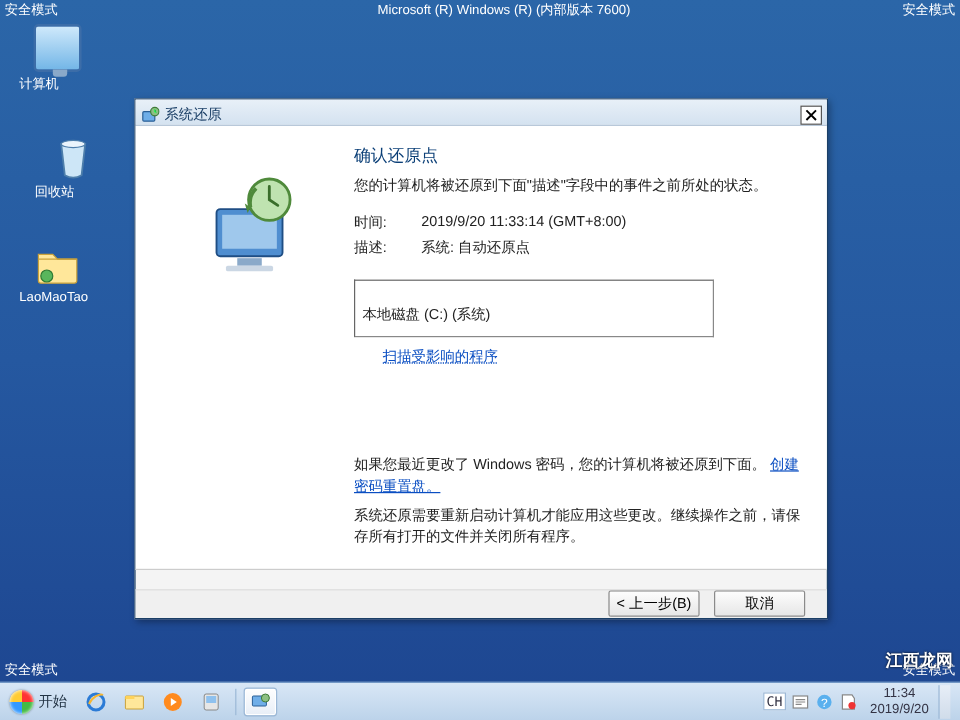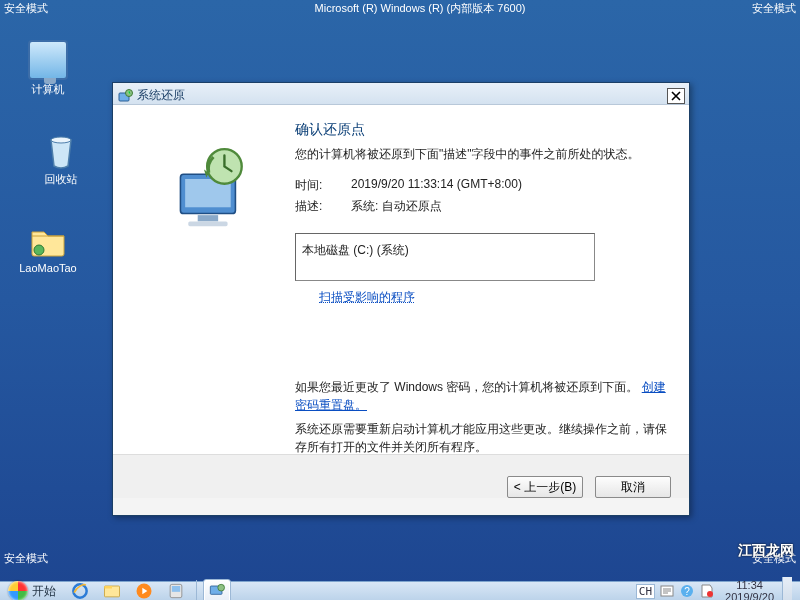--- a/index.html
+++ b/index.html
@@ -4,42 +4,42 @@
 <style>
 * { margin: 0; padding: 0; box-sizing: border-box; font-family: "Microsoft YaHei", "Segoe UI", Tahoma, sans-serif; }
 html, body { width: 800px; height: 600px; overflow: hidden; }
 body { background: linear-gradient(180deg, #2b66a8 0%, #2558a0 50%, #1d4590 100%); position: relative; }
 
 
 .topbar { position: absolute; top: 0; left: 0; right: 0; height: 16px; display: flex; justify-content: space-between; color: #fff; font-size: 11px; padding: 1px 4px; }
 .topbar .center { position: absolute; left: 0; right: 0; text-align: center; padding-left: 40px; }
 
 
-.desktop-icon { position: absolute; width: 64px; text-align: center; color: #fff; font-size: 11px; cursor: pointer; margin-top: 20px; }
+.desktop-icon { position: absolute; width: 64px; color: #fff; font-size: 11px; cursor: pointer; }
 .desktop-icon .ico { width: 40px; height: 40px; margin: 0 auto 2px; }
 .di-computer { left: 16px; top: 20px; }
 .di-recycle  { left: 29px; top: 110px; }
 .di-folder   { left: 16px; top: 200px; }
 
 
 .ico-monitor { background: linear-gradient(#cfe9fb,#73b6e7); border: 2px solid #3c6da8; border-radius: 4px; position: relative; }
 .ico-monitor::after { content: ""; position: absolute; bottom: -6px; left: 14px; width: 12px; height: 6px; background: #8aa9c9; border-radius: 0 0 3px 3px; }
 .ico-bin { position: relative; }
 .ico-bin svg { width: 40px; height: 40px; }
 .ico-folder { position: relative; }
 .ico-folder svg { width: 40px; height: 40px; }
 
 
 .bottomlabels { position: absolute; bottom: 34px; left: 0; right: 0; display: flex; justify-content: space-between; color: #fff; font-size: 11px; padding: 0 4px; }
 
 
 .watermark { position: absolute; right: 6px; bottom: 40px; color: #fff; font-size: 14px; font-weight: bold; text-shadow: 0 0 2px #000; }
 
 
-.taskbar { position: absolute; left: 0; right: 0; bottom: 0; height: 19px; background: linear-gradient(#d9e7f6,#bcd3ea); border-top: 1px solid #7fa5ce; display: flex; align-items: center; padding: 0 4px; justify-content: center; }
+.taskbar { position: absolute; left: 0; right: 0; bottom: 0; height: 32px; background: linear-gradient(#d9e7f6,#bcd3ea); border-top: 1px solid #7fa5ce; display: flex; align-items: center; padding: 0 4px; justify-content: center; }
 .startbtn { display: flex; align-items: center; height: 26px; padding: 0 8px 0 4px; border-radius: 4px; cursor: pointer; }
 .startorb { width: 20px; height: 20px; border-radius: 50%; background: conic-gradient(#f33 0 25%, #4b4 0 50%, #39f 0 75%, #fc3 0 100%); box-shadow: inset 0 0 3px #fff, 0 0 2px #0006; margin-right: 4px; }
 .taskbar .tb-icon { width: 28px; height: 24px; margin: 0 2px; display: flex; align-items: center; justify-content: center; border-radius: 3px; cursor: pointer; }
 .tb-icon svg { width: 20px; height: 20px; }
 .taskbar .running { background: linear-gradient(#fefefe,#e7eef7); border: 1px solid #9cb8d6; box-shadow: inset 0 0 0 1px #fff; }
 .tray { margin-left: auto; display: flex; align-items: center; gap: 4px; padding-right: 4px; font-size: 11px; color: #334; }
 .tray .tr { width: 16px; height: 16px; display: flex; align-items: center; justify-content: center; cursor: pointer; }
 .tray .lang { font-family: monospace; font-size: 11px; padding: 0 2px; background: #fff; border: 1px solid #9cb8d6; cursor: pointer; }
 .tray .clock { text-align: center; line-height: 1.1; padding-left: 6px; }
 .tray .showdesk { width: 10px; height: 28px; margin-left: 4px; border-left: 1px solid #9cb8d6; background: linear-gradient(#e7eef7,#d0dcea); cursor: pointer; }
@@ -52,27 +52,27 @@
 .titlebar .closebtn { width: 18px; height: 16px; background: #fff; border: 1px solid #555; display: flex; align-items: center; justify-content: center; font-size: 12px; font-family: Arial; cursor: pointer; }
 .dlgbody { position: absolute; top: 22px; bottom: 40px; left: 0; right: 0; background: #fff; border-bottom: 1px solid #ccc; display: flex; }
 .leftpane { width: 182px; padding-top: 30px; display: flex; justify-content: center; }
 .leftpane svg { width: 96px; height: 110px; }
 .rightpane { flex: 1; padding: 16px 20px 0 0; font-size: 12px; color: #222; }
 .rp-head { font-size: 14px; color: #0b3f77; margin-bottom: 6px; }
 .rp-sub { margin-bottom: 14px; line-height: 1.5; }
 .rp-row { display: flex; margin-bottom: 4px; }
 .rp-row .lab { width: 56px; }
 .rp-drvlab { margin-top: 18px; margin-bottom: 2px; }
-.drivebox { border: 1px solid #888; border-top-color:#666; border-left-color:#666; background: #fff; height: 48px; padding: 8px 6px; font-size: 12px; width: 300px; display: inline-block; vertical-align: top; }
+.drivebox { border: 1px solid #888; border-top-color:#666; border-left-color:#666; background: #fff; height: 48px; padding: 20px 6px; font-size: 12px; width: 300px; display: inline-block; vertical-align: top; }
 .scanlink { display: inline-block; margin-top: 6px; color: #0a4ec2; text-decoration: underline dotted; font-size: 12px; cursor: pointer; }
 .notes { position: absolute; bottom: 12px; left: 0; right: 20px; padding-left: 0; }
 .notes p { margin-bottom: 6px; line-height: 1.5; }
 .notes a { color: #0a4ec2; text-decoration: underline; cursor: pointer; }
 
-.dlgfooter { position: absolute; bottom: 17px; left: 0; right: 0; height: 44px; background: #f0f0f0; display: flex; align-items: flex-end; justify-content: flex-end; gap: 12px; padding-right: 18px; border-top: 1px solid #ddd; }
+.dlgfooter { position: absolute; bottom: 0; left: 0; right: 0; height: 24px; background: #f0f0f0; display: flex; align-items: flex-start; justify-content: flex-end; gap: 12px; padding-right: 18px; border-top: 1px solid #ddd; }
 .dlgfooter button { height: 22px; min-width: 76px; font-size: 12px; background: linear-gradient(#fdfdfd,#e6e6e6); border: 1px solid #8a8a8a; border-radius: 2px; cursor: pointer; }
 .redframe { border: 3px solid #e11; padding: 3px; border-radius: 2px; }
 </style>
 </head>
 <body>
 
 <div class="topbar">
   <span>安全模式</span>
   <span class="center">Microsoft (R) Windows (R) (内部版本 7600)</span>
   <span>安全模式</span>

